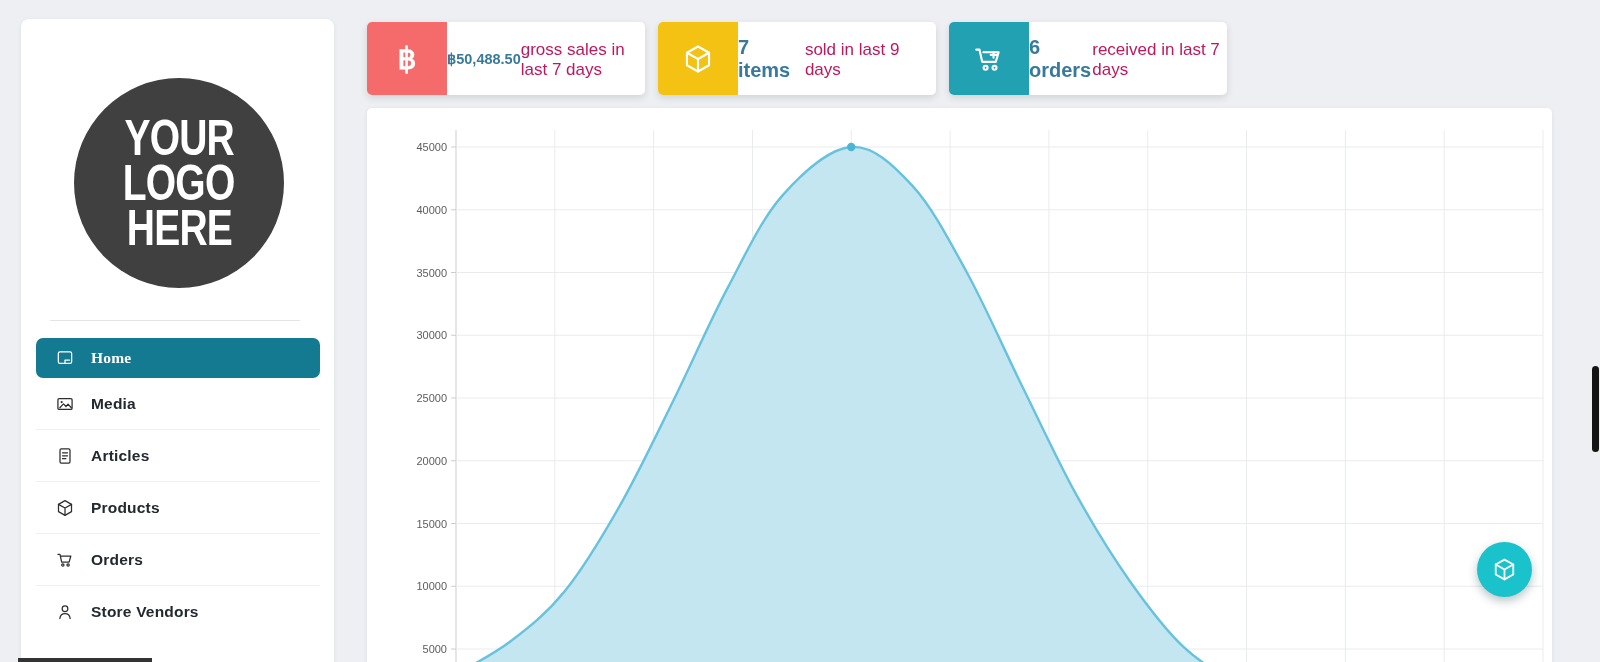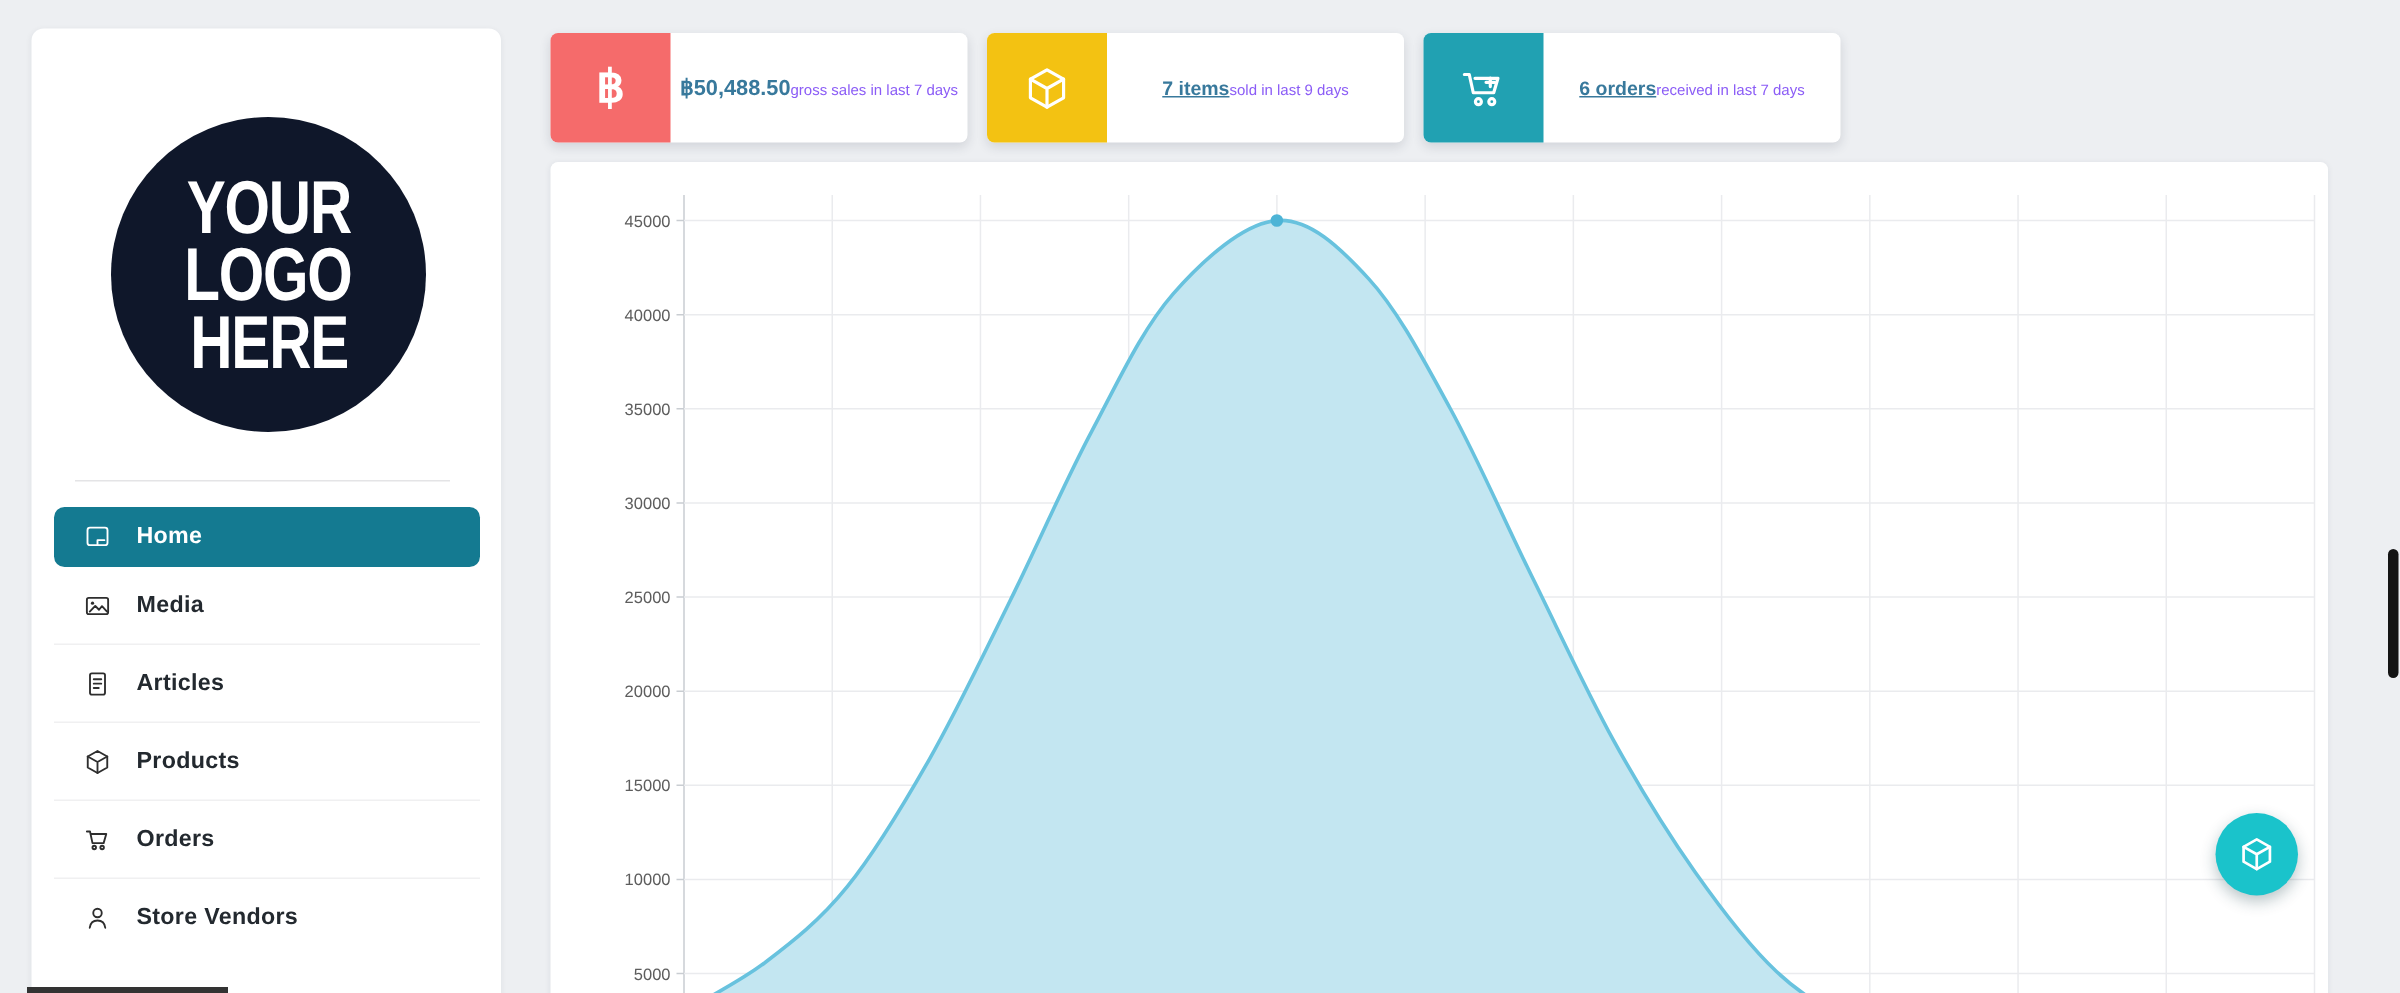--- a/index.html
+++ b/index.html
@@ -30,43 +30,43 @@
     border-bottom:1px solid #f0f0f1;cursor:pointer;
   }
   .menu-item:last-child{border-bottom:none;}
   .menu-item .mi-icon{width:20px;height:20px;margin-left:19px;flex:0 0 20px;}
   .menu-item .mi-label{
     margin-left:16px;font-size:15.5px;font-weight:700;color:#23292f;letter-spacing:.2px;
   }
   .menu-item.active{
     background:#147a91;border-radius:7px;height:40px;border-bottom:none;
   }
-  .menu-item.active .mi-label{color:#fff;}
+  .menu-item.active .mi-label{color:#fff;font-family:Liberation Serif, serif;}
   .mi-icon svg{width:20px;height:20px;display:block;}
   .mi-icon .stro{fill:none;stroke:#2e2e2e;stroke-width:1.5;stroke-linecap:round;stroke-linejoin:round;}
   .mi-icon .fil{fill:#2e2e2e;stroke:none;}
   .menu-item.active .stro{stroke:#fff;}
   
   .cards-row{position:absolute;left:367px;top:22px;display:flex;gap:13px;}
   .stat-card{
     width:278px;height:73px;background:#fff;border-radius:5px;display:flex;
     box-shadow:0 3px 7px rgba(40,50,70,.14);cursor:pointer;
   }
   .stat-icon{
     width:80px;height:73px;border-radius:5px 0 0 5px;flex:0 0 80px;
     display:flex;align-items:center;justify-content:center;
   }
   .stat-icon svg{width:34px;height:34px;}
   .stat-icon .wstro{fill:none;stroke:#fff;stroke-width:1.5;stroke-linecap:round;stroke-linejoin:round;}
   .baht-glyph{color:#fff;font-size:30px;font-weight:700;line-height:1;}
   .stat-text{flex:1;display:flex;align-items:center;justify-content:center;}
   .stat-value{color:#38799c;font-weight:700;}
   .stat-value.small{font-size:14.5px;}
-  .stat-value.large{font-size:13px;text-decoration:underline;}
-  .stat-label{color:#8b5cf6;font-size:10px;margin-top:3px;}
+  .stat-value.large{font-size:20px;}
+  .stat-label{color:#be185d;font-size:17px;margin-top:3px;}
   
   .chart-card{
     position:absolute;left:367px;top:108px;width:1185px;height:645px;
     background:#fff;border-radius:5px;box-shadow:0 1px 4px rgba(30,40,60,.08);overflow:hidden;
   }
   
   .fab{
     position:absolute;left:1477px;top:542px;width:55px;height:55px;border-radius:50%;
     display:flex;align-items:center;justify-content:center;cursor:pointer;
     box-shadow:0 4px 10px rgba(20,60,70,.30);
@@ -79,21 +79,21 @@
     background:#141414;border-radius:3.5px;cursor:pointer;
   }
   .bottom-strip{
     position:absolute;left:18px;top:658px;width:134px;height:4px;background:#333;
   }
 </style>
 </head>
 <body>
 
 <div class="sidebar">
-  <div class="logo-circle" style="background-color: #0f172a;">
+  <div class="logo-circle" style="background-color: #404040;">
     <div class="logo-line">YOUR</div>
     <div class="logo-line">LOGO</div>
     <div class="logo-line">HERE</div>
   </div>
   <div class="logo-divider"></div>
 
   <div class="menu">
 
     <div class="menu-item active" style="background-color: rgb(20, 122, 145);">
       <span class="mi-icon">

